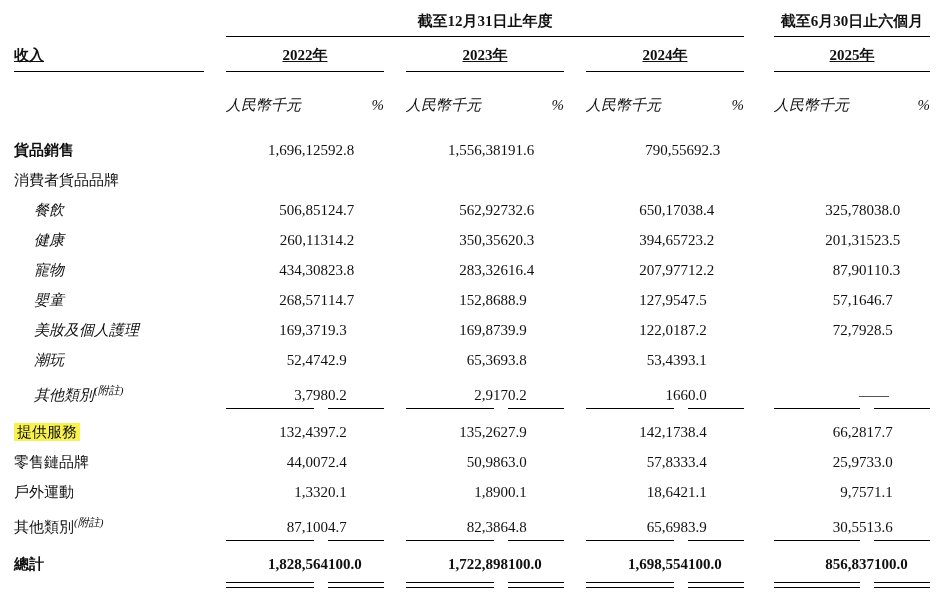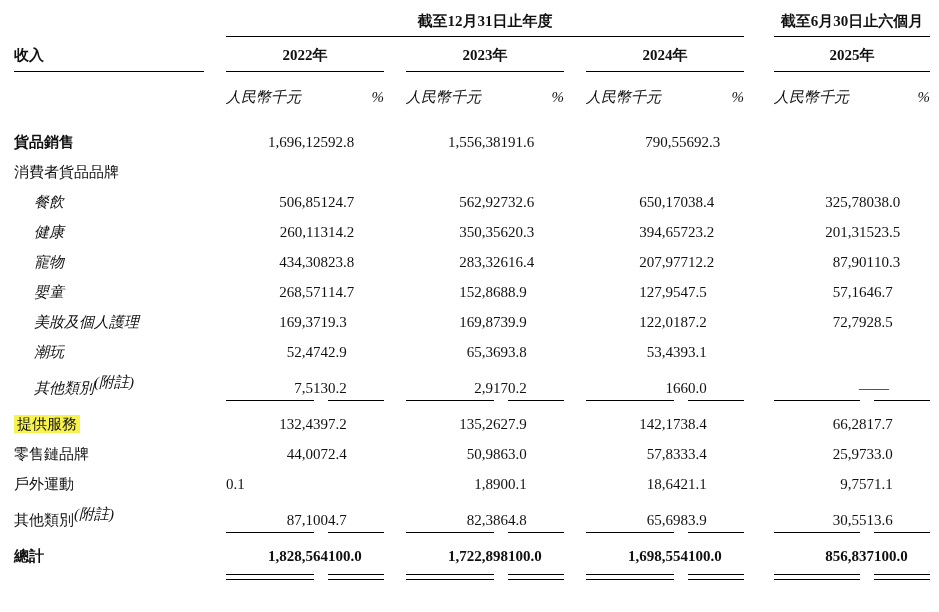--- a/index.html
+++ b/index.html
@@ -16,39 +16,39 @@
   .grp.last{width:156px;margin-left:30px;}
   .amt{flex:1;text-align:right;white-space:nowrap;}
   .pct{width:56px;flex:none;white-space:nowrap;}
 
   
   .period-row{align-items:center;}
   .span3{width:518px;flex:none;margin-left:22px;text-align:center;font-weight:bold;
          border-bottom:1.5px solid #000;padding-bottom:5px;white-space:nowrap;}
   .span1{width:156px;flex:none;margin-left:30px;text-align:center;font-weight:bold;
          border-bottom:1.5px solid #000;padding-bottom:5px;white-space:nowrap;}
-  .years-row{align-items:flex-end;margin-top:9px;}
+  .years-row{align-items:flex-end;margin-top:9px;text-decoration:underline;}
   .c-label.head{border-bottom:1.5px solid #000;padding-bottom:6px;font-weight:bold;}
   .yr{width:158px;flex:none;margin-left:22px;text-align:center;font-weight:bold;
       border-bottom:1.5px solid #000;padding-bottom:6px;}
   .yr.last{width:156px;margin-left:30px;}
-  .units-row{margin-top:16px;}
+  .units-row{margin-top:24px;}
   .unit{flex:1;font-style:italic;white-space:nowrap;}
   .pctlbl{width:56px;flex:none;text-align:right;font-style:italic;}
 
   
   .datarow{line-height:30px;height:30px;}
   .first-data{margin-top:20px;}
   .after-rule{margin-top:5px;}
   .lbl{white-space:nowrap;}
   .lbl.bold{font-weight:bold;}
   .lbl.italic{font-style:italic;}
   .lbl.hl{padding:1px 3px;}
   .total .val{font-weight:bold;}
-  sup.note{font-size:15px;font-style:italic;font-weight:normal;letter-spacing:0;}
+  sup.note{font-size:11px;font-style:italic;font-weight:normal;letter-spacing:0;}
 
   
   .rrow{display:flex;margin-top:3px;height:4px;}
   .r-amt{flex:1;border-top:1.5px solid #000;margin-right:14px;height:4px;}
   .r-pct{width:56px;flex:none;border-top:1.5px solid #000;height:4px;}
   .rrow.double{height:7px;}
   .rrow.double .r-amt,.rrow.double .r-pct{border-bottom:1.5px solid #000;}
 </style>
 </head>
 <body>
@@ -230,21 +230,21 @@
       <span class="val pct">3.8</span>
     </div>
     <div class="grp">
       <span class="val amt">53,439</span>
       <span class="val pct">3.1</span>
     </div>
   </div>
       <div class="row datarow">
     <div class="c-label indent"><span class="lbl italic">其他類別<sup class="note">(附註)</sup></span></div>
     <div class="grp">
-      <span class="val amt">7,513</span>
+      <span class="val amt">3,798</span>
       <span class="val pct">0.2</span>
     </div>
     <div class="grp">
       <span class="val amt">2,917</span>
       <span class="val pct">0.2</span>
     </div>
     <div class="grp">
       <span class="val amt">166</span>
       <span class="val pct">0.0</span>
     </div>
@@ -306,20 +306,21 @@
       <span class="val pct">3.4</span>
     </div>
     <div class="grp last">
       <span class="val amt">25,973</span>
       <span class="val pct">3.0</span>
     </div>
   </div>
       <div class="row datarow">
     <div class="c-label"><span class="lbl">戶外運動</span></div>
     <div class="grp">
+      <span class="val amt">1,332</span>
       <span class="val pct">0.1</span>
     </div>
     <div class="grp">
       <span class="val amt">1,890</span>
       <span class="val pct">0.1</span>
     </div>
     <div class="grp">
       <span class="val amt">18,642</span>
       <span class="val pct">1.1</span>
     </div>

